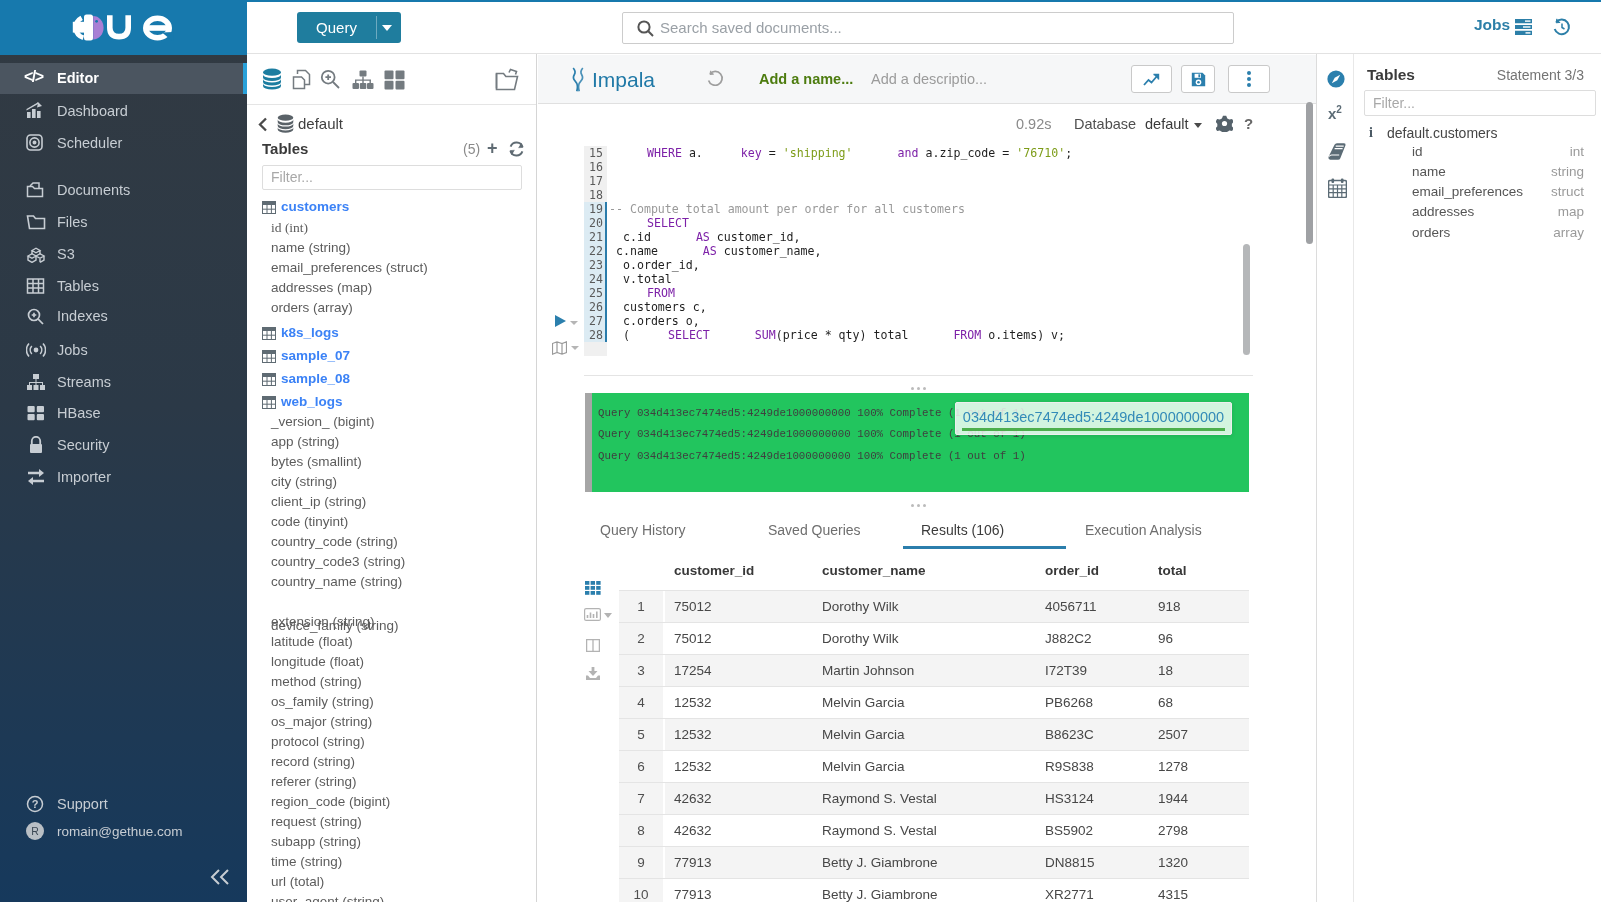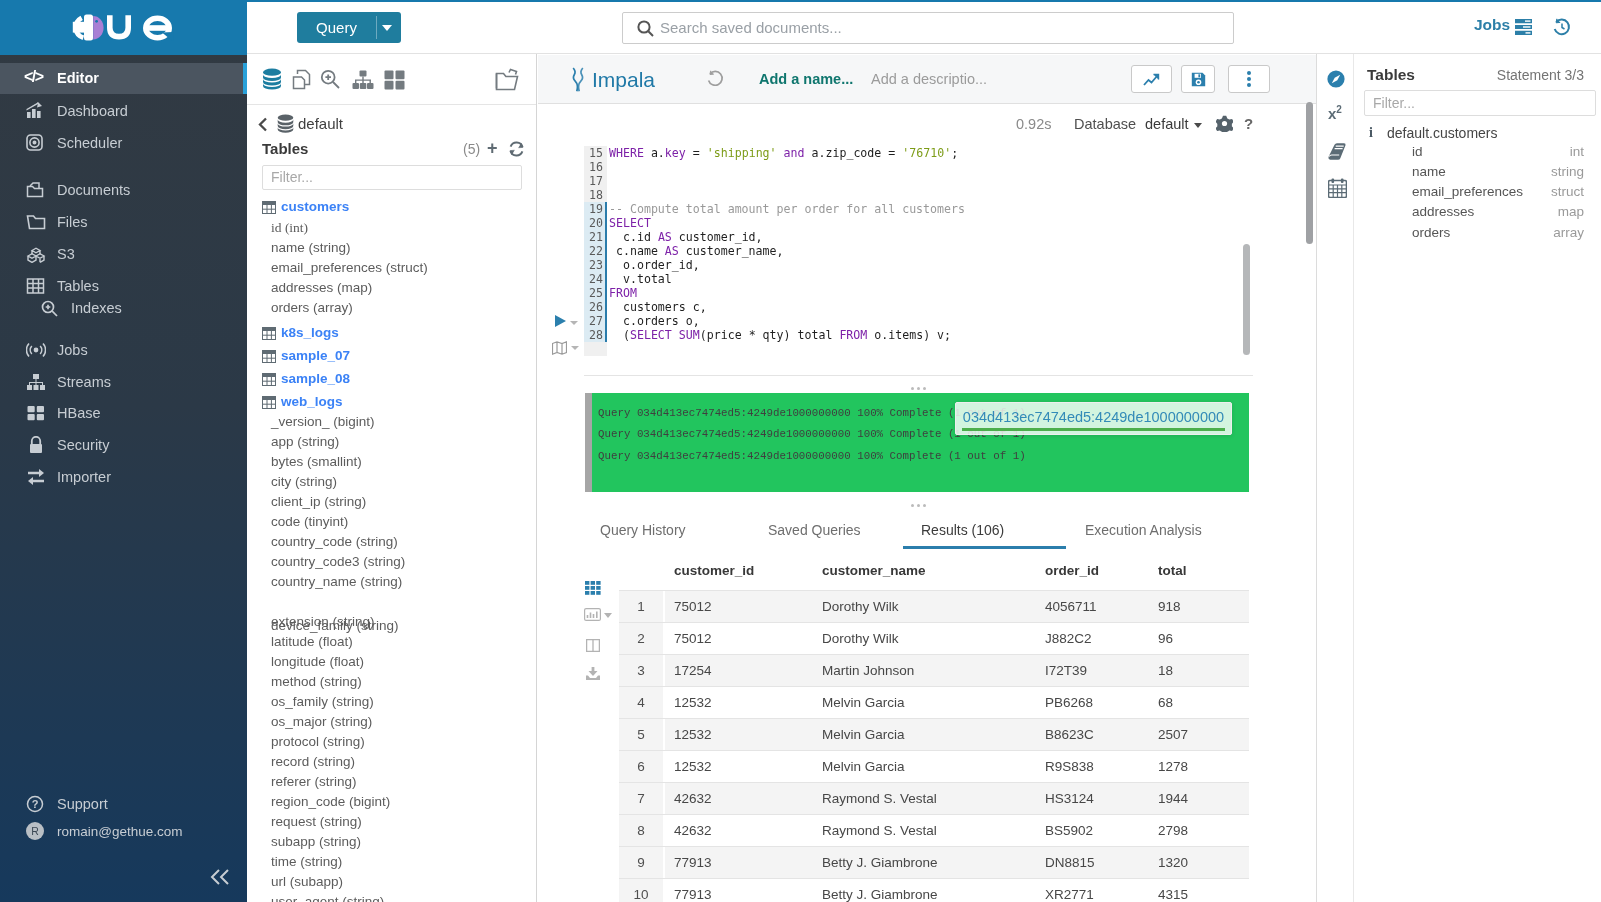--- a/index.html
+++ b/index.html
@@ -31,21 +31,21 @@
   
   #lpanel { position:absolute; left:247px; top:54px; width:290px; height:848px; background:#fff; border-right:1px solid #d5d5d5; }
 
   
   #epanel { position:absolute; left:538px; top:54px; width:778px; height:848px; background:#fff; }
   #eheader { position:absolute; left:0; top:1px; width:778px; height:49px; background:#f6f7f8; border-bottom:1px solid #e0e0e0; }
   #gutter { position:absolute; left:46px; top:92px; width:23px; height:210px; background:#f0f0f0; }
   #gutter-active { position:absolute; left:46px; top:148px; width:23px; height:140px; background:#dcebf3; border-right:2px solid #2a7cab; }
   #gutternums { position:absolute; left:46px; top:92px; width:19px; text-align:right; font-size:11.6px; line-height:14px; color:#5a5a5a; }
   #code { position:absolute; left:71px; top:92px; font-size:11.6px; line-height:14px; color:#1f1f1f; white-space:pre; }
-  .kw { color:#7d21a8; }
+  .kw { color:#7d21a8;margin-left:38px; }
   .str { color:#7d9c18; }
   .cmt { color:#999; }
 
   .hdot { position:absolute; width:18px; height:4px; }
   .hdot i { position:absolute; top:1px; width:3px; height:3px; border-radius:50%; background:#bbb; }
 
   
   #logbox { position:absolute; left:47px; top:339px; width:664px; height:99px; background:#22c55e; border-left:7px solid #a6a6a6; }
   #logbox .ln { position:absolute; left:6px; font-size:10.8px; color:#3f3f3f; font-family:"Liberation Mono", monospace; white-space:pre; }
   #tooltip { position:absolute; left:417px; top:348px; width:277px; height:33px; background:rgba(255,255,255,.8); border:1px solid #eee; border-radius:2px; box-shadow:0 1px 4px rgba(0,0,0,.12); }
@@ -154,21 +154,21 @@
     </div>
     <div class="navitem" style="top:270px;">
       <svg class="ic" viewBox="0 0 20 18">
           <g stroke="#c7cdd3" stroke-width="1.5" fill="none">
             <rect x="1.5" y="2" width="16" height="14"></rect>
             <path d="M1.5,6.5 h16 M1.5,11 h16 M7,2 v14 M12.5,2 v14"></path>
           </g>
         </svg>
       <div class="lab">Tables</div>
     </div>
-    <div class="navitem" style="top:292px;margin-left:14px;">
+    <div class="navitem" style="top:300px;">
       <svg class="ic" viewBox="0 0 20 18">
           <g stroke="#c7cdd3" stroke-width="1.7" fill="none">
             <circle cx="8" cy="8" r="5.5"></circle>
             <path d="M12.2,12.2 L17,17"></path>
             <path d="M8,5.7 v4.6 M5.7,8 h4.6"></path>
           </g>
         </svg>
       <div class="lab">Indexes</div>
     </div>
     <div class="navitem" style="top:334px;">
@@ -412,40 +412,40 @@
     <div class="frow" style="top:618px;">method (string)</div>
     <div class="frow" style="top:638px;">os_family (string)</div>
     <div class="frow" style="top:658px;">os_major (string)</div>
     <div class="frow" style="top:678px;">protocol (string)</div>
     <div class="frow" style="top:698px;">record (string)</div>
     <div class="frow" style="top:718px;">referer (string)</div>
     <div class="frow" style="top:738px;">region_code (bigint)</div>
     <div class="frow" style="top:758px;">request (string)</div>
     <div class="frow" style="top:778px;">subapp (string)</div>
     <div class="frow" style="top:798px;">time (string)</div>
-    <div class="frow" style="top:818px;">url (subapp)</div>
+    <div class="frow" style="top:818px;">url (total)</div>
     <div class="frow" style="top:838px;">user_agent (string)</div>
   </div>
 
   <div id="epanel">
     <div id="eheader"></div>
     <svg class="abs" style="left:32px; top:13px;" width="16" height="25" viewBox="0 0 16 25">
         <g fill="none" stroke="#2b7fad" stroke-width="1.7">
           <path d="M3.2,1 q3,3.5 1.2,6.5 q-2.2,3.6 0.6,6.3 q2,2 2.4,5 q0.3,2.5 -0.6,5.5"></path>
           <path d="M12.8,1 q-3,3.5 -1.2,6.5 q2.2,3.6 -0.6,6.3 q-2,2 -2.4,5 q-0.3,2.5 0.6,5.5" opacity="0.85"></path>
         </g>
       </svg>
     <div class="abs" style="left:54px; top:13px; font-size:21px; color:#2079a7; line-height:26px;">Impala</div>
     <svg class="abs" style="left:169px; top:16px;" width="17" height="17" viewBox="0 0 18 18">
         <g fill="none" stroke="#9e9e9e" stroke-width="1.8">
           <path d="M3.2,4 a7.3,7.3 0 1 1 -1.5,7"></path>
           <path d="M3.8,0.8 L3.2,4.8 L7.2,4.4" fill="#9e9e9e" stroke-width="1"></path>
         </g>
       </svg>
-    <div class="abs" style="left:221px; top:17px; font-size:14.5px; font-weight:bold; color:#0f766e;">Add a name...</div>
+    <div class="abs" style="left:221px; top:17px; font-size:14.5px; font-weight:bold; color:#4d7c0f;">Add a name...</div>
     <div class="abs" style="left:333px; top:17px; font-size:14.5px; color:#9b9b9b;">Add a descriptio...</div>
     <div class="abs" style="left:593px; top:11px; width:41px; height:28px; background:#fff; border:1px solid #c9c9c9; border-radius:3px;">
       <svg style="position:absolute;left:11px;top:6px;" width="17" height="15" viewBox="0 0 17 15">
           <g fill="none" stroke="#2b7fad" stroke-width="1.8">
             <path d="M1,13 L5.5,8 L8.5,10.5 L14.5,3.5"></path>
             <path d="M10.5,2.5 h5 v5" fill="#2b7fad" stroke-width="1.4"></path>
           </g>
         </svg>
     </div>
     <div class="abs" style="left:643px; top:11px; width:34px; height:28px; background:#fff; border:1px solid #c9c9c9; border-radius:3px;">

